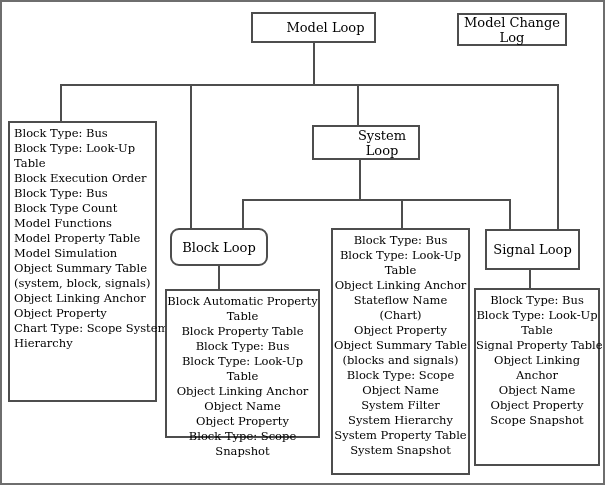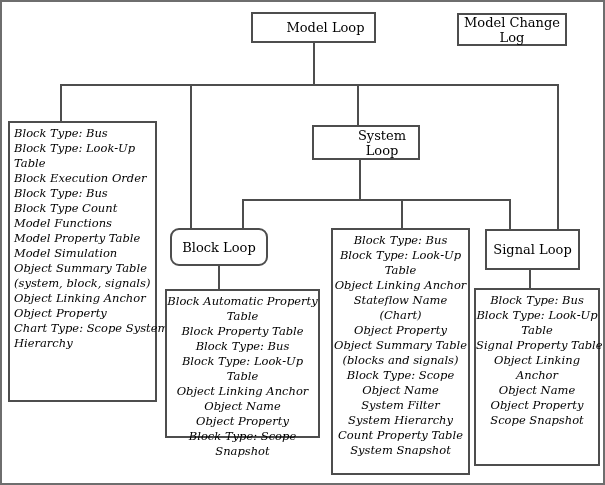--- a/index.html
+++ b/index.html
@@ -23,21 +23,21 @@
     text-align: center;
     display: flex;
     align-items: center;
     justify-content: center;
   }
   .listbox {
     font-size: 11.5px;
     line-height: 15px;
     padding-top: 3px;
   }
-  .listbox .line { white-space: pre; font-style: italic; }
+  .listbox .line { white-space: pre; }
   .center-lines { text-align: center; }
   .left-lines { text-align: left; padding-left: 4px; padding-right: 2px; }
   .conn { position: absolute; background: #4d4d4d; }
 
   
   .model-loop       { left:249px; top:10px;  width:125px; height:31px;padding-left:24px; }
   .model-change-log { left:455px; top:11px;  width:110px; height:33px; }
   .system-loop      { left:310px; top:123px; width:108px;  height:35px;padding-left:32px; }
   .block-loop       { left:168px; top:226px; width:98px;  height:38px;border-radius:9px; }
   .signal-loop      { left:483px; top:227px; width:95px;  height:41px; }
@@ -141,21 +141,21 @@
       <div class="line">Object Linking Anchor</div>
       <div class="line">Stateflow Name</div>
       <div class="line">(Chart)</div>
       <div class="line">Object Property</div>
       <div class="line">Object Summary Table</div>
       <div class="line">(blocks and signals)</div>
       <div class="line">Block Type: Scope</div>
       <div class="line">Object Name</div>
       <div class="line">System Filter</div>
       <div class="line">System Hierarchy</div>
-      <div class="line">Count Property Table</div>
+      <div class="line">System Property Table</div>
       <div class="line">System Snapshot</div>
     </div>
 
   <div class="node listbox center-lines signal-list">
       <div class="line">Block Type: Bus</div>
       <div class="line">Block Type: Look-Up</div>
       <div class="line">Table</div>
       <div class="line">Signal Property Table</div>
       <div class="line">Object Linking</div>
       <div class="line">Anchor</div>

